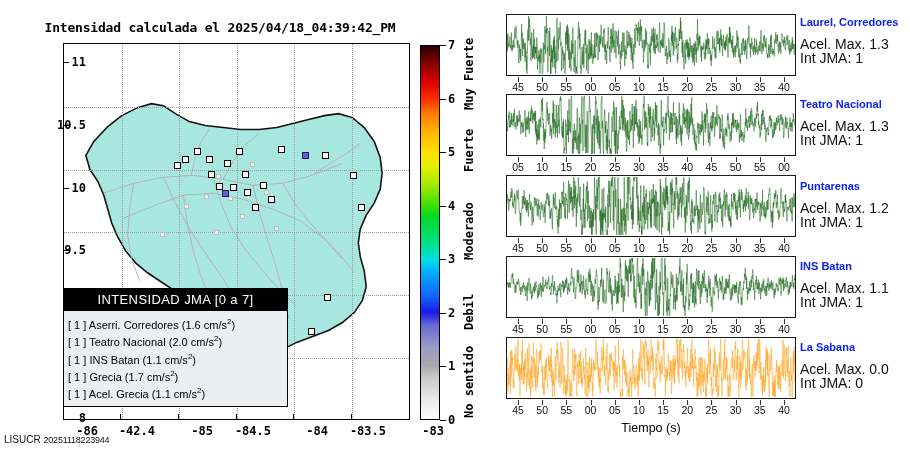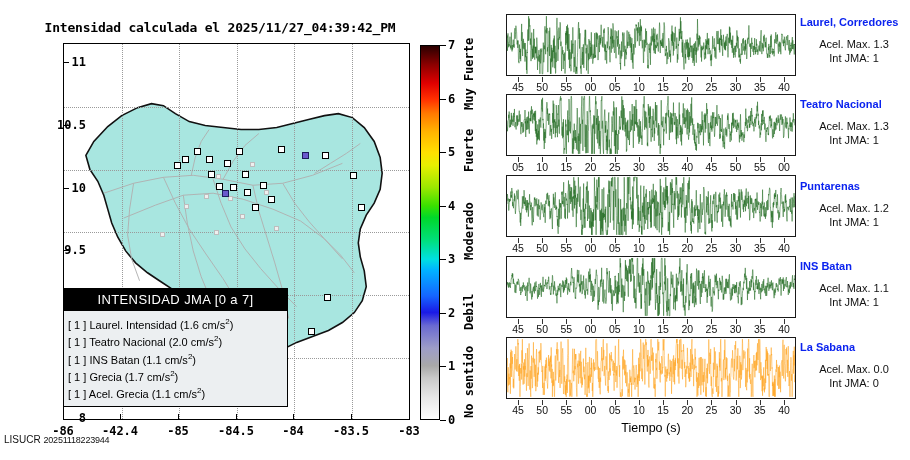--- a/index.html
+++ b/index.html
@@ -27,21 +27,21 @@
   .stn{position:absolute;width:7px;height:7px;box-sizing:border-box;
        border:1.4px solid #000;background:#ffffff;}
   .stn.lit{background:#6a5acd;border-color:#1c1c5c;}
   .stn.small{width:5px;height:5px;border:1px solid #bdbdbd;background:#efefef;}
 
   
   .ytick{position:absolute;right:414px;width:60px;text-align:right;
          font-family:"DejaVu Sans Mono","Liberation Mono",monospace;
          font-size:12px;font-weight:bold;}
   .ytick-mark{position:absolute;left:63px;width:6px;height:0;border-top:1.4px solid #000;}
-  .xtick{position:absolute;top:424px;width:70px;text-align:center;
+  .xtick{position:absolute;top:424px;width:70px;text-align:right;
          font-family:"DejaVu Sans Mono","Liberation Mono",monospace;
          font-size:12px;font-weight:bold;}
   .xtick-mark{position:absolute;top:414px;width:0;height:6px;border-left:1.4px solid #000;}
 
   
   #legend{position:absolute;left:63px;top:288px;width:225px;
           border:1.4px solid #000;background:#eceff1;box-sizing:border-box;}
   #legend-title{background:#000;color:#fff;text-align:center;
                 font-size:13px;padding:3px 0 4px;letter-spacing:0.4px;}
   #legend-list{padding:4px 0 5px 4px;}
@@ -78,31 +78,31 @@
   .trace-box{position:relative;height:62px;border:1.8px solid #1a1a1a;
              background:#ffffff;box-sizing:border-box;overflow:hidden;}
   .trace-box svg{position:absolute;left:0;top:0;width:100%;height:100%;}
   .axis-row{position:relative;height:16px;margin-top:1px;}
   .tk{position:absolute;top:0;width:0;height:5px;border-left:1.2px solid #333;}
   .tl{position:absolute;top:4px;width:24px;margin-left:-12px;text-align:center;
       font-size:10.5px;color:#111;}
 
   .stn-info{position:absolute;left:300px;width:108px;}
   .stn-name{color:#0b23ef;font-size:11px;font-weight:bold;line-height:13px;}
-  .stn-val{font-size:11px;line-height:14px;color:#111;text-align:center;}
+  .stn-val{font-size:14px;line-height:14px;color:#111;}
 
   #xlabel{position:absolute;left:6px;top:421px;width:290px;text-align:center;
           font-size:12.5px;}
 </style>
 </head>
 <body>
 
 <div id="map-panel">
 
-  <div id="map-title">Intensidad calculada el 2025/11/27_04:39:42_PM</div>
+  <div id="map-title">Intensidad calculada el 2025/04/18_04:39:42_PM</div>
 
   <div id="map-frame">
     <svg id="map-svg" viewBox="0 0 347 377" preserveAspectRatio="none">
       <path d="M22,112 L30,98 L44,83 L58,72 L74,64 L88,60 L100,62 L112,70
                L126,78 L142,82 L160,84 L178,86 L196,86 L214,84 L230,80
                L246,76 L262,72 L276,70 L290,74 L302,84 L312,98 L318,114
                L320,130 L318,146 L312,160 L304,172 L298,186 L296,200
                L298,214 L302,228 L304,244 L300,258 L292,270 L280,280
                L266,288 L250,294 L234,300 L218,308 L204,318 L192,330
                L180,340 L166,346 L150,348 L136,344 L126,336 L120,324
@@ -198,21 +198,21 @@
   <div class="xtick" style="left:201px;">-84.5</div>
   <div class="xtick" style="left:258px;">-84</div>
   <div class="xtick" style="left:316px;">-83.5</div>
   <div class="xtick" style="left:374px;">-83</div>
 
   <div id="legend">
     <div id="legend-title">INTENSIDAD JMA [0 a 7]</div>
     <div id="legend-list">
       <div class="legend-row">
         <span>[ 1 ]</span>
-        <span>Laurel. Intensidad</span>
+        <span>Aserri. Corredores</span>
         (<span>1.6</span>
         <span>cm/s</span><sup>2</sup>)
       </div>
       <div class="legend-row">
         <span>[ 1 ]</span>
         <span>Teatro Nacional</span>
         (<span>2.0</span>
         <span>cm/s</span><sup>2</sup>)
       </div>
       <div class="legend-row">

